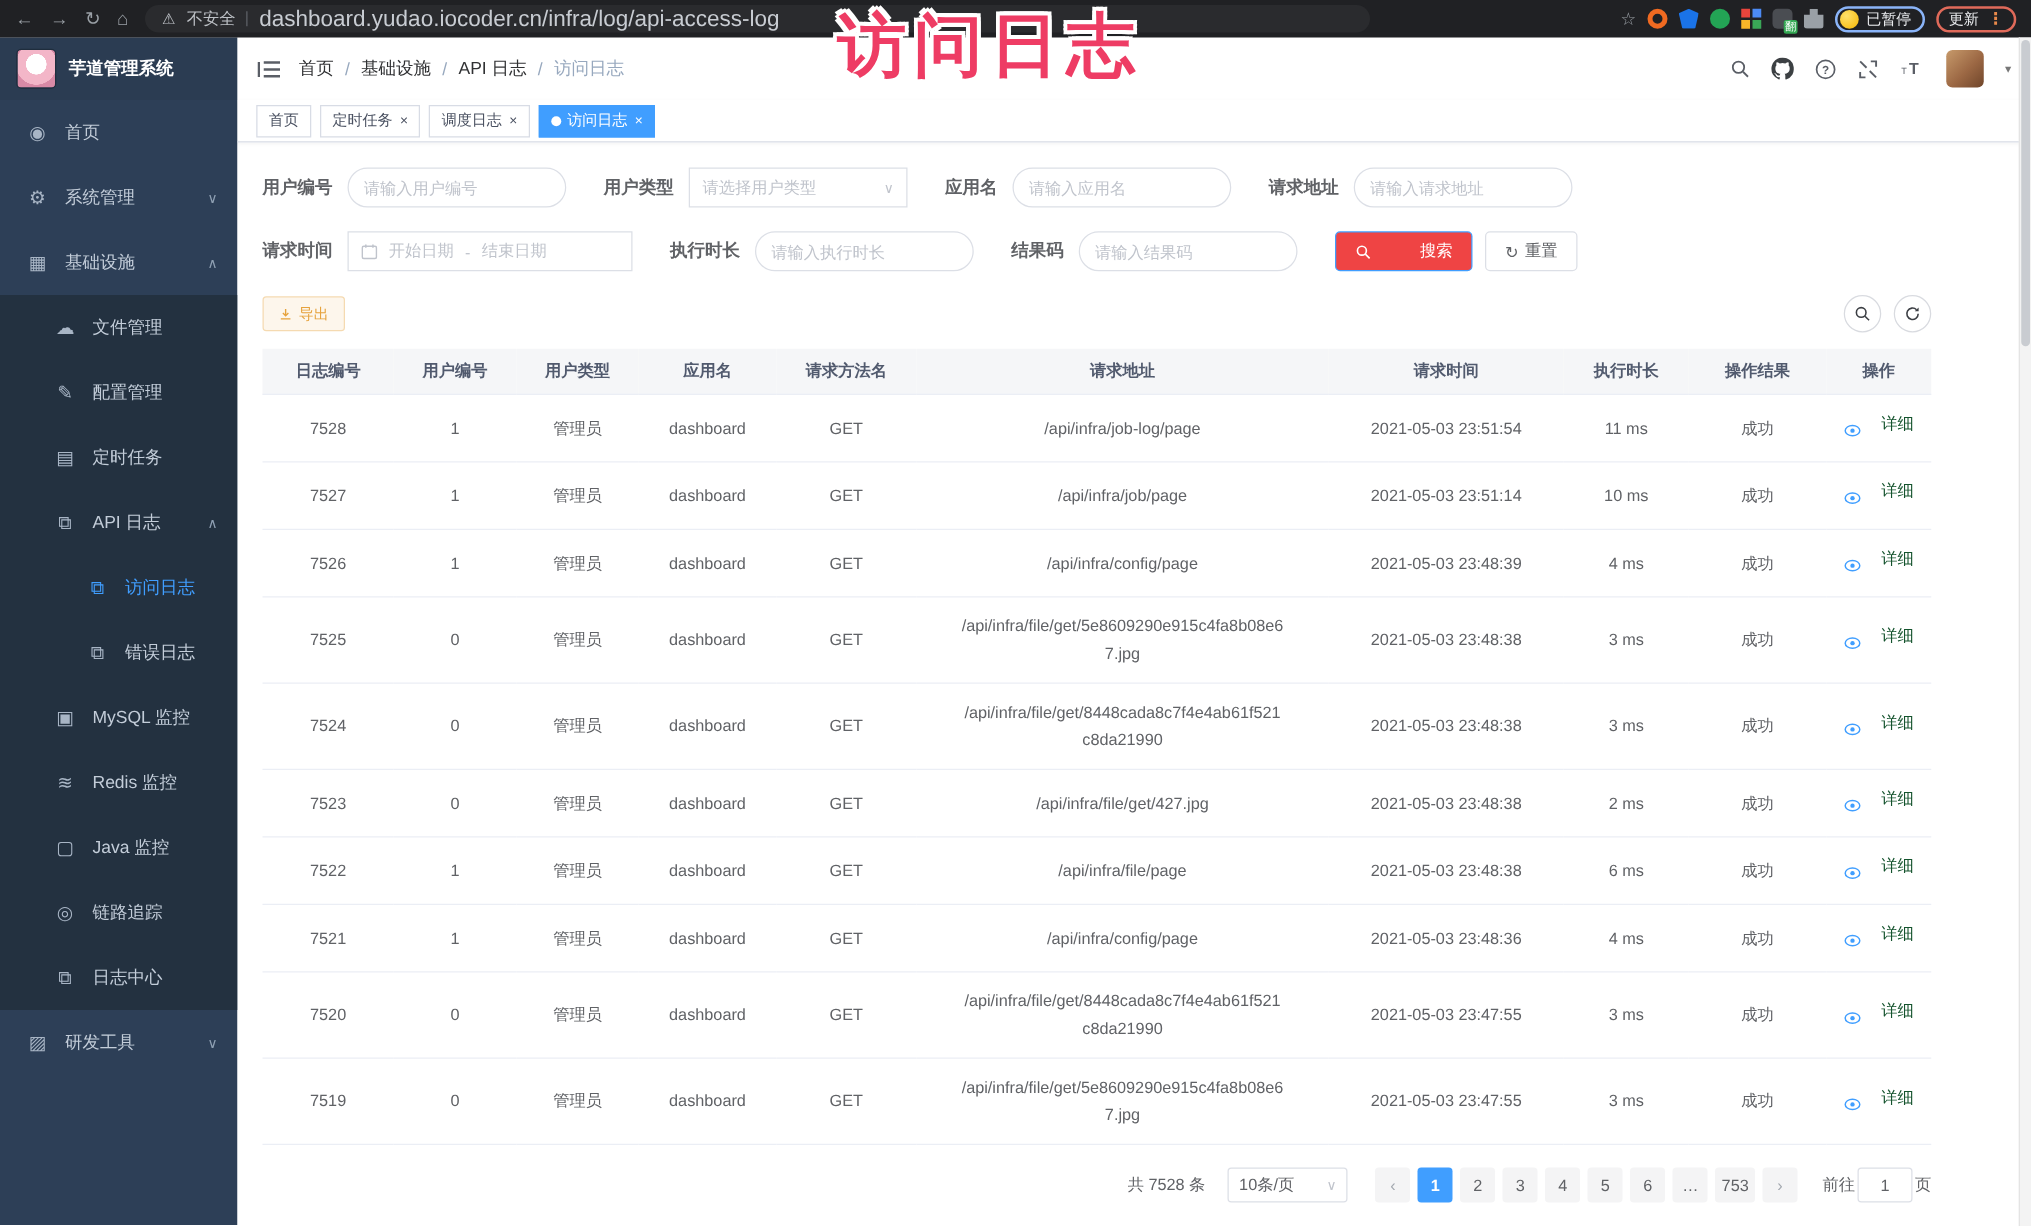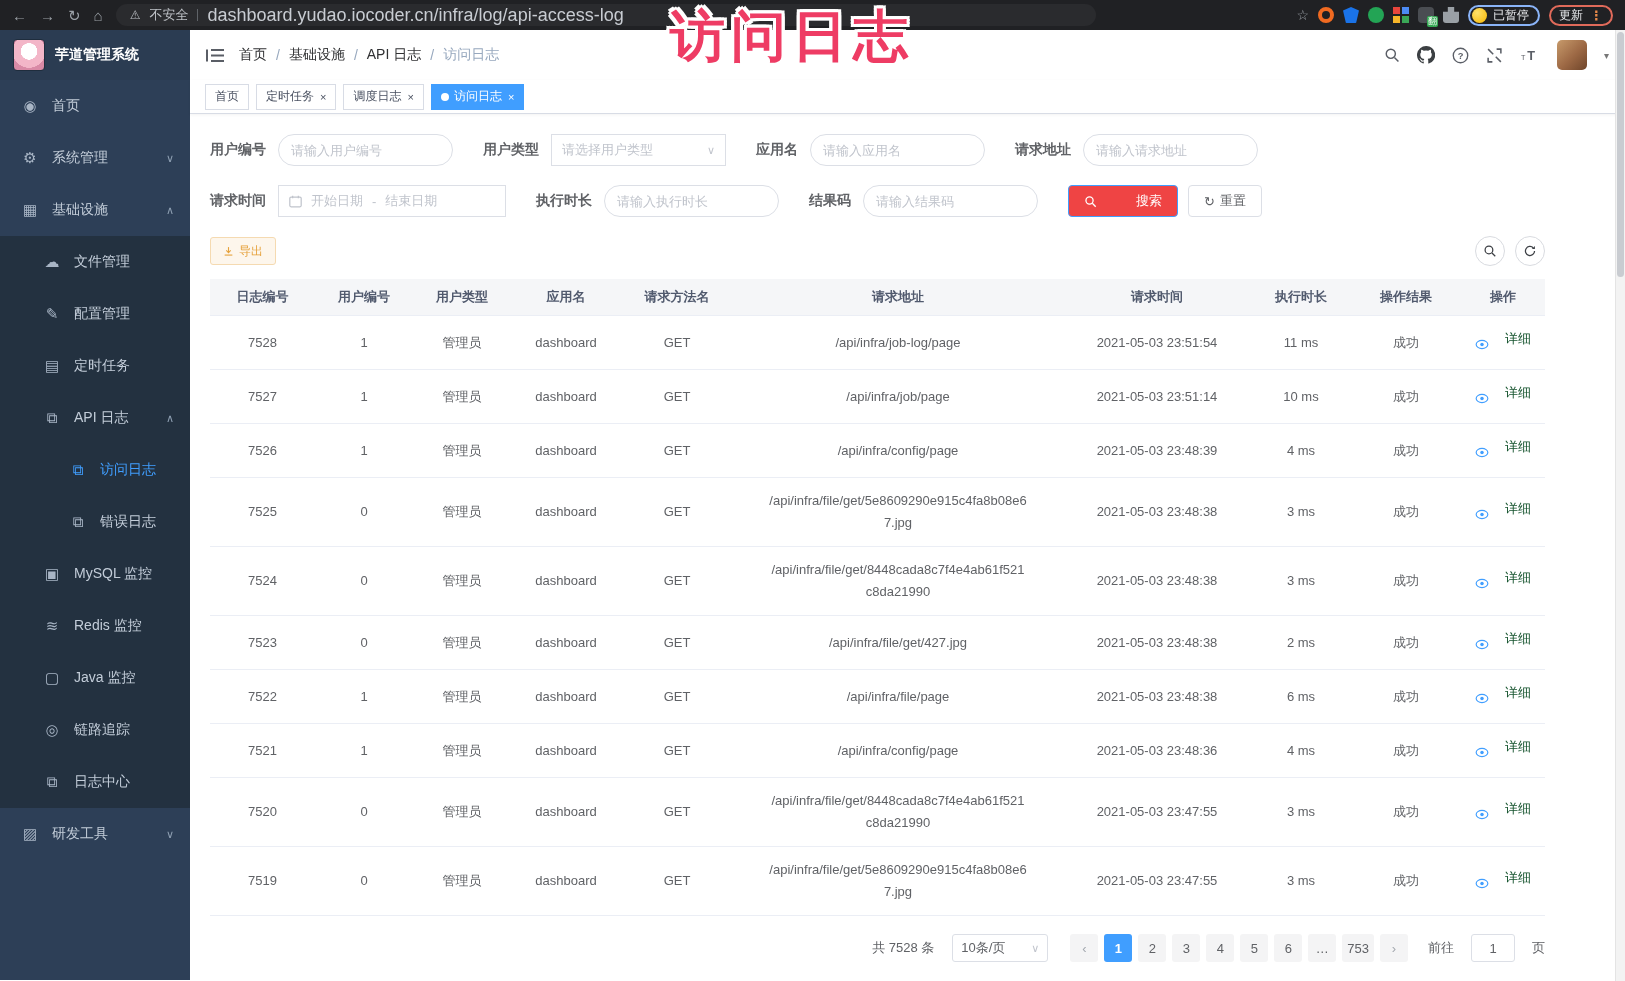--- a/index.html
+++ b/index.html
@@ -153,21 +153,21 @@
   .pg-size {
     width:96px; height:28px; border:1px solid #dcdfe6; border-radius:3px; background:#fff;
     display:flex; align-items:center; justify-content:space-between; padding:0 8px; color:#606266; cursor:pointer; margin-right:16px;
   }
   .pg-btn {
     min-width:28px; height:28px; border-radius:3px; background:#f4f4f5; color:#606266;
     display:flex; align-items:center; justify-content:center; padding:0 5px; cursor:pointer; font-size:13px;
   }
   .pg-btn.arrow { color:#a4a9b0; }
   .pg-btn.active { background:#409eff; color:#fff; font-weight:700; }
-  .pg-goto { margin-left:14px; display:flex; align-items:center; gap:17px; }
+  .pg-goto { margin-left:14px; display:flex; align-items:center; gap:2px; }
   .pg-goto-input {
     width:44px; height:28px; border:1px solid #dcdfe6; border-radius:3px; text-align:center;
     font-size:13px; color:#606266; outline:none; font-family:inherit;
   }
 
   
   .watermark {
     position:absolute; left:670px; top:0px; z-index:60; font-size:55px; font-weight:800;
     letter-spacing:6px; color:#ee3c64; pointer-events:none; white-space:nowrap;
     text-shadow:-3px -3px 0 #fff,3px -3px 0 #fff,-3px 3px 0 #fff,3px 3px 0 #fff,0 -3px 0 #fff,0 3px 0 #fff,-3px 0 0 #fff,3px 0 0 #fff;

